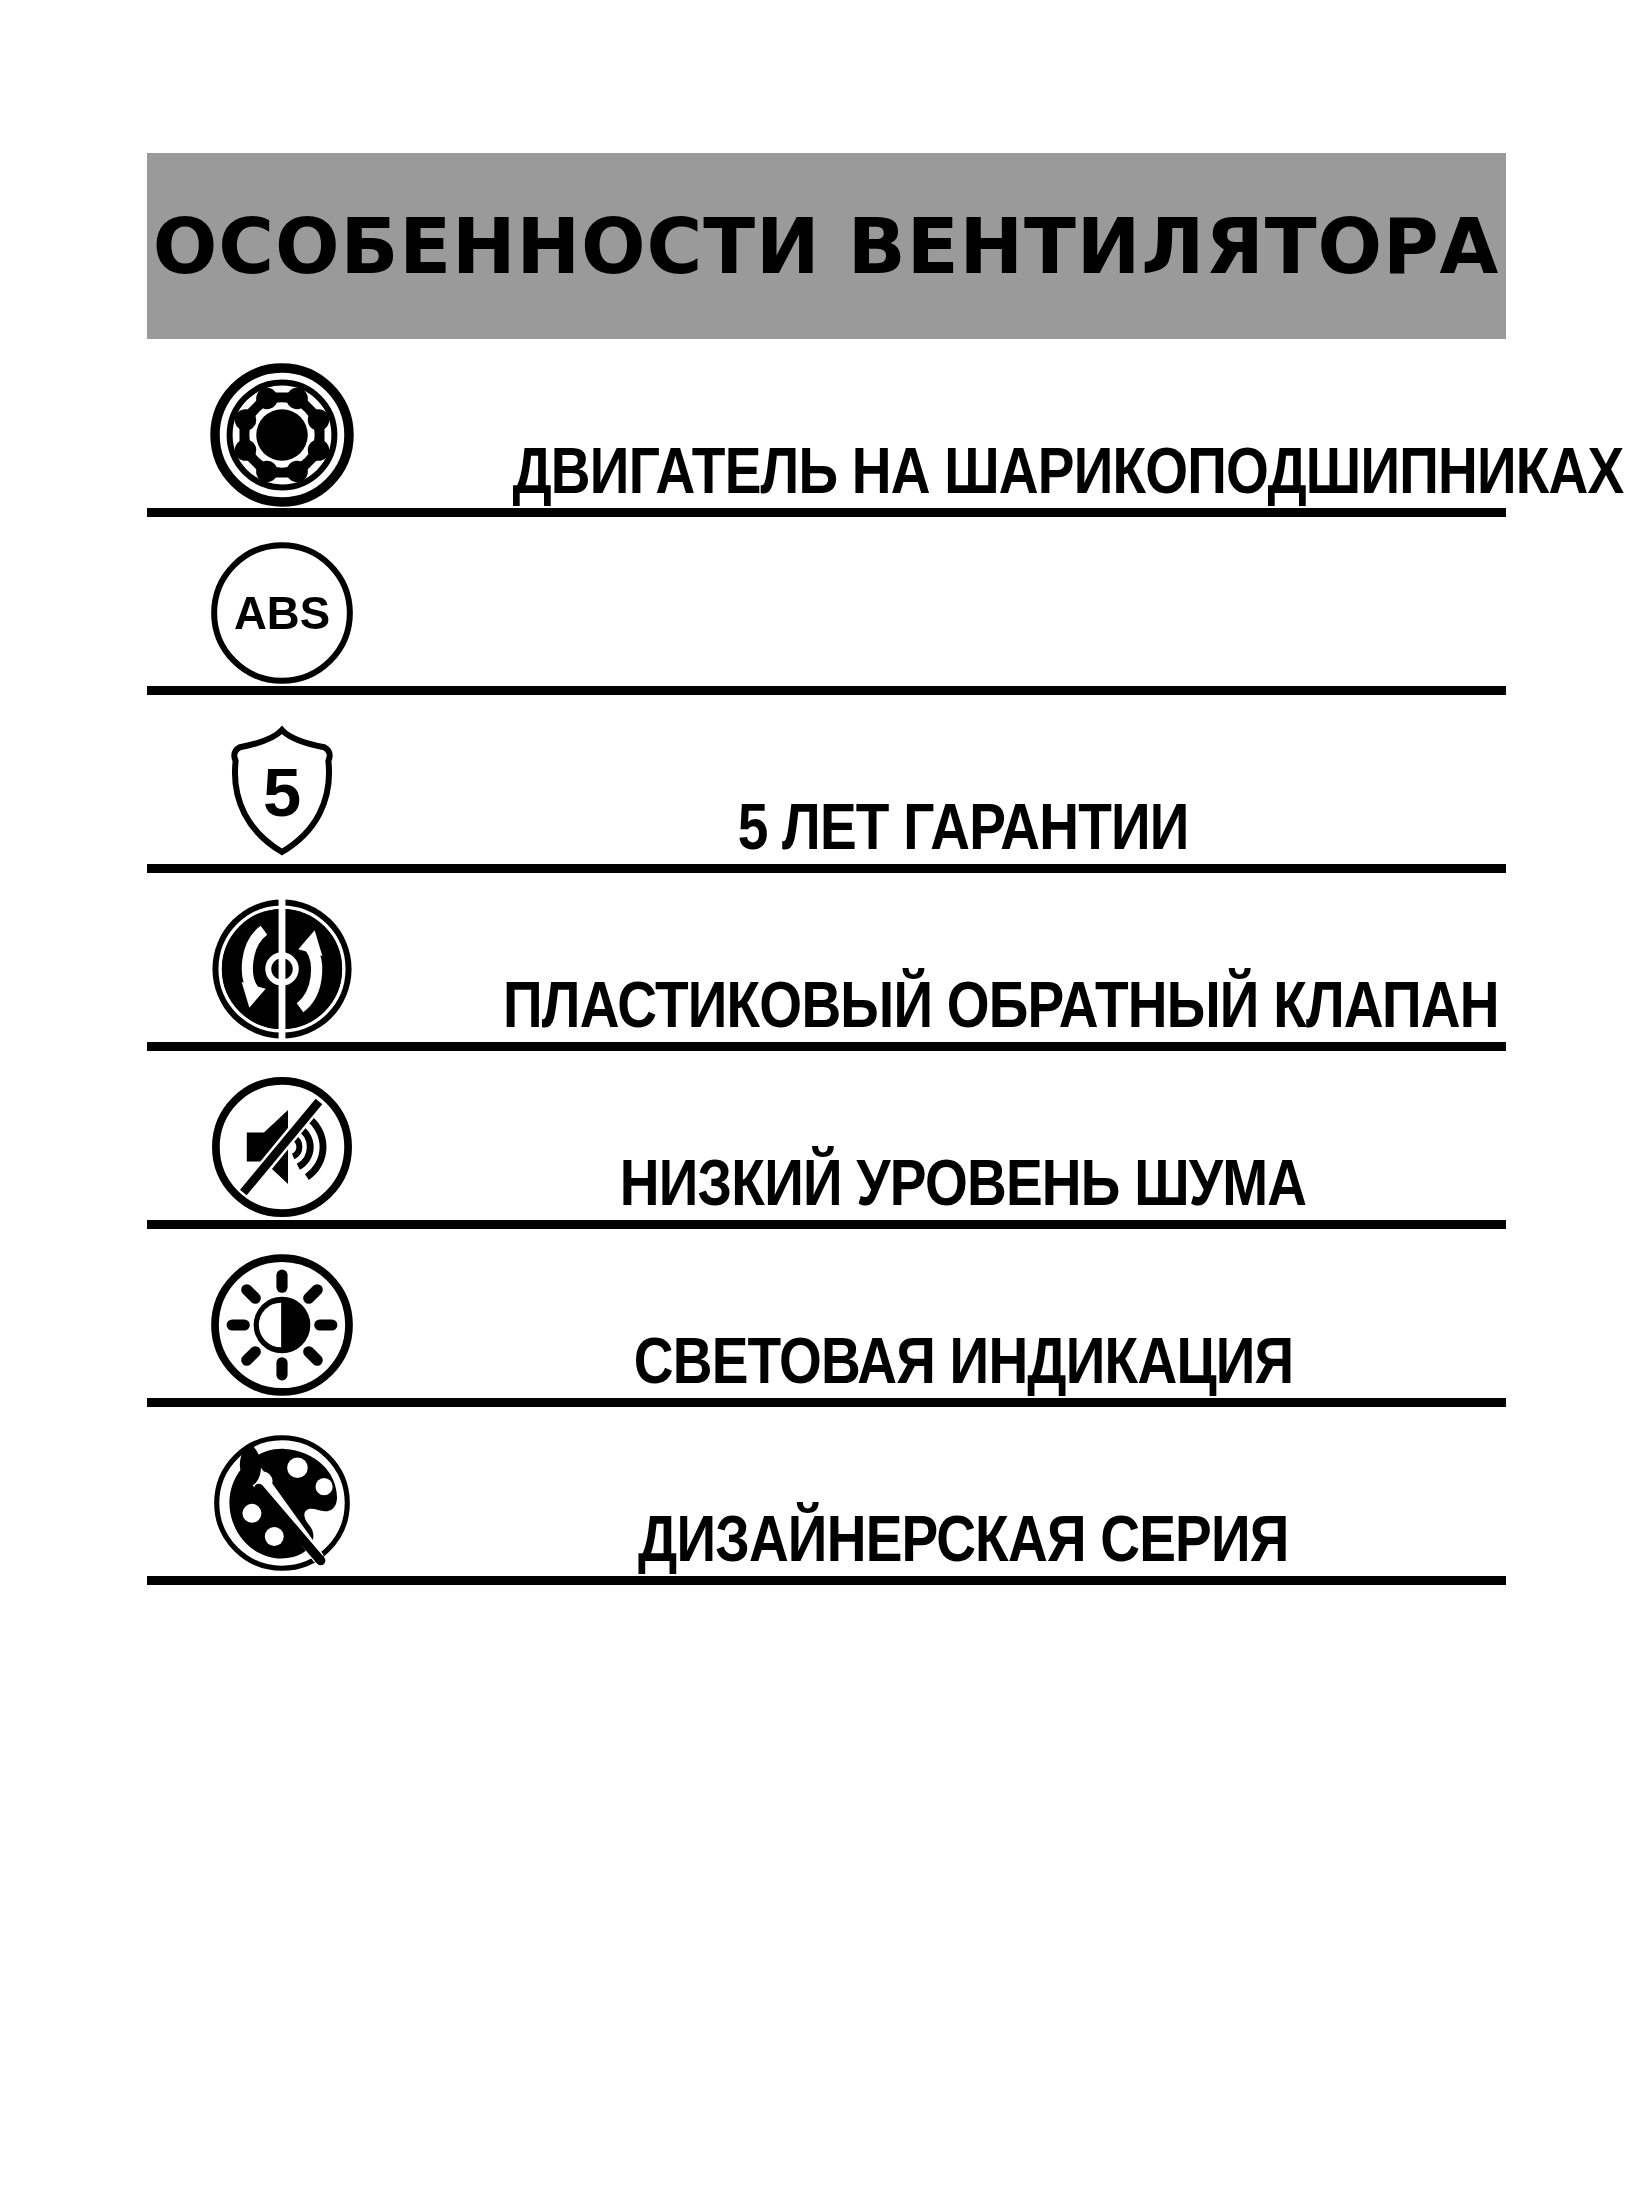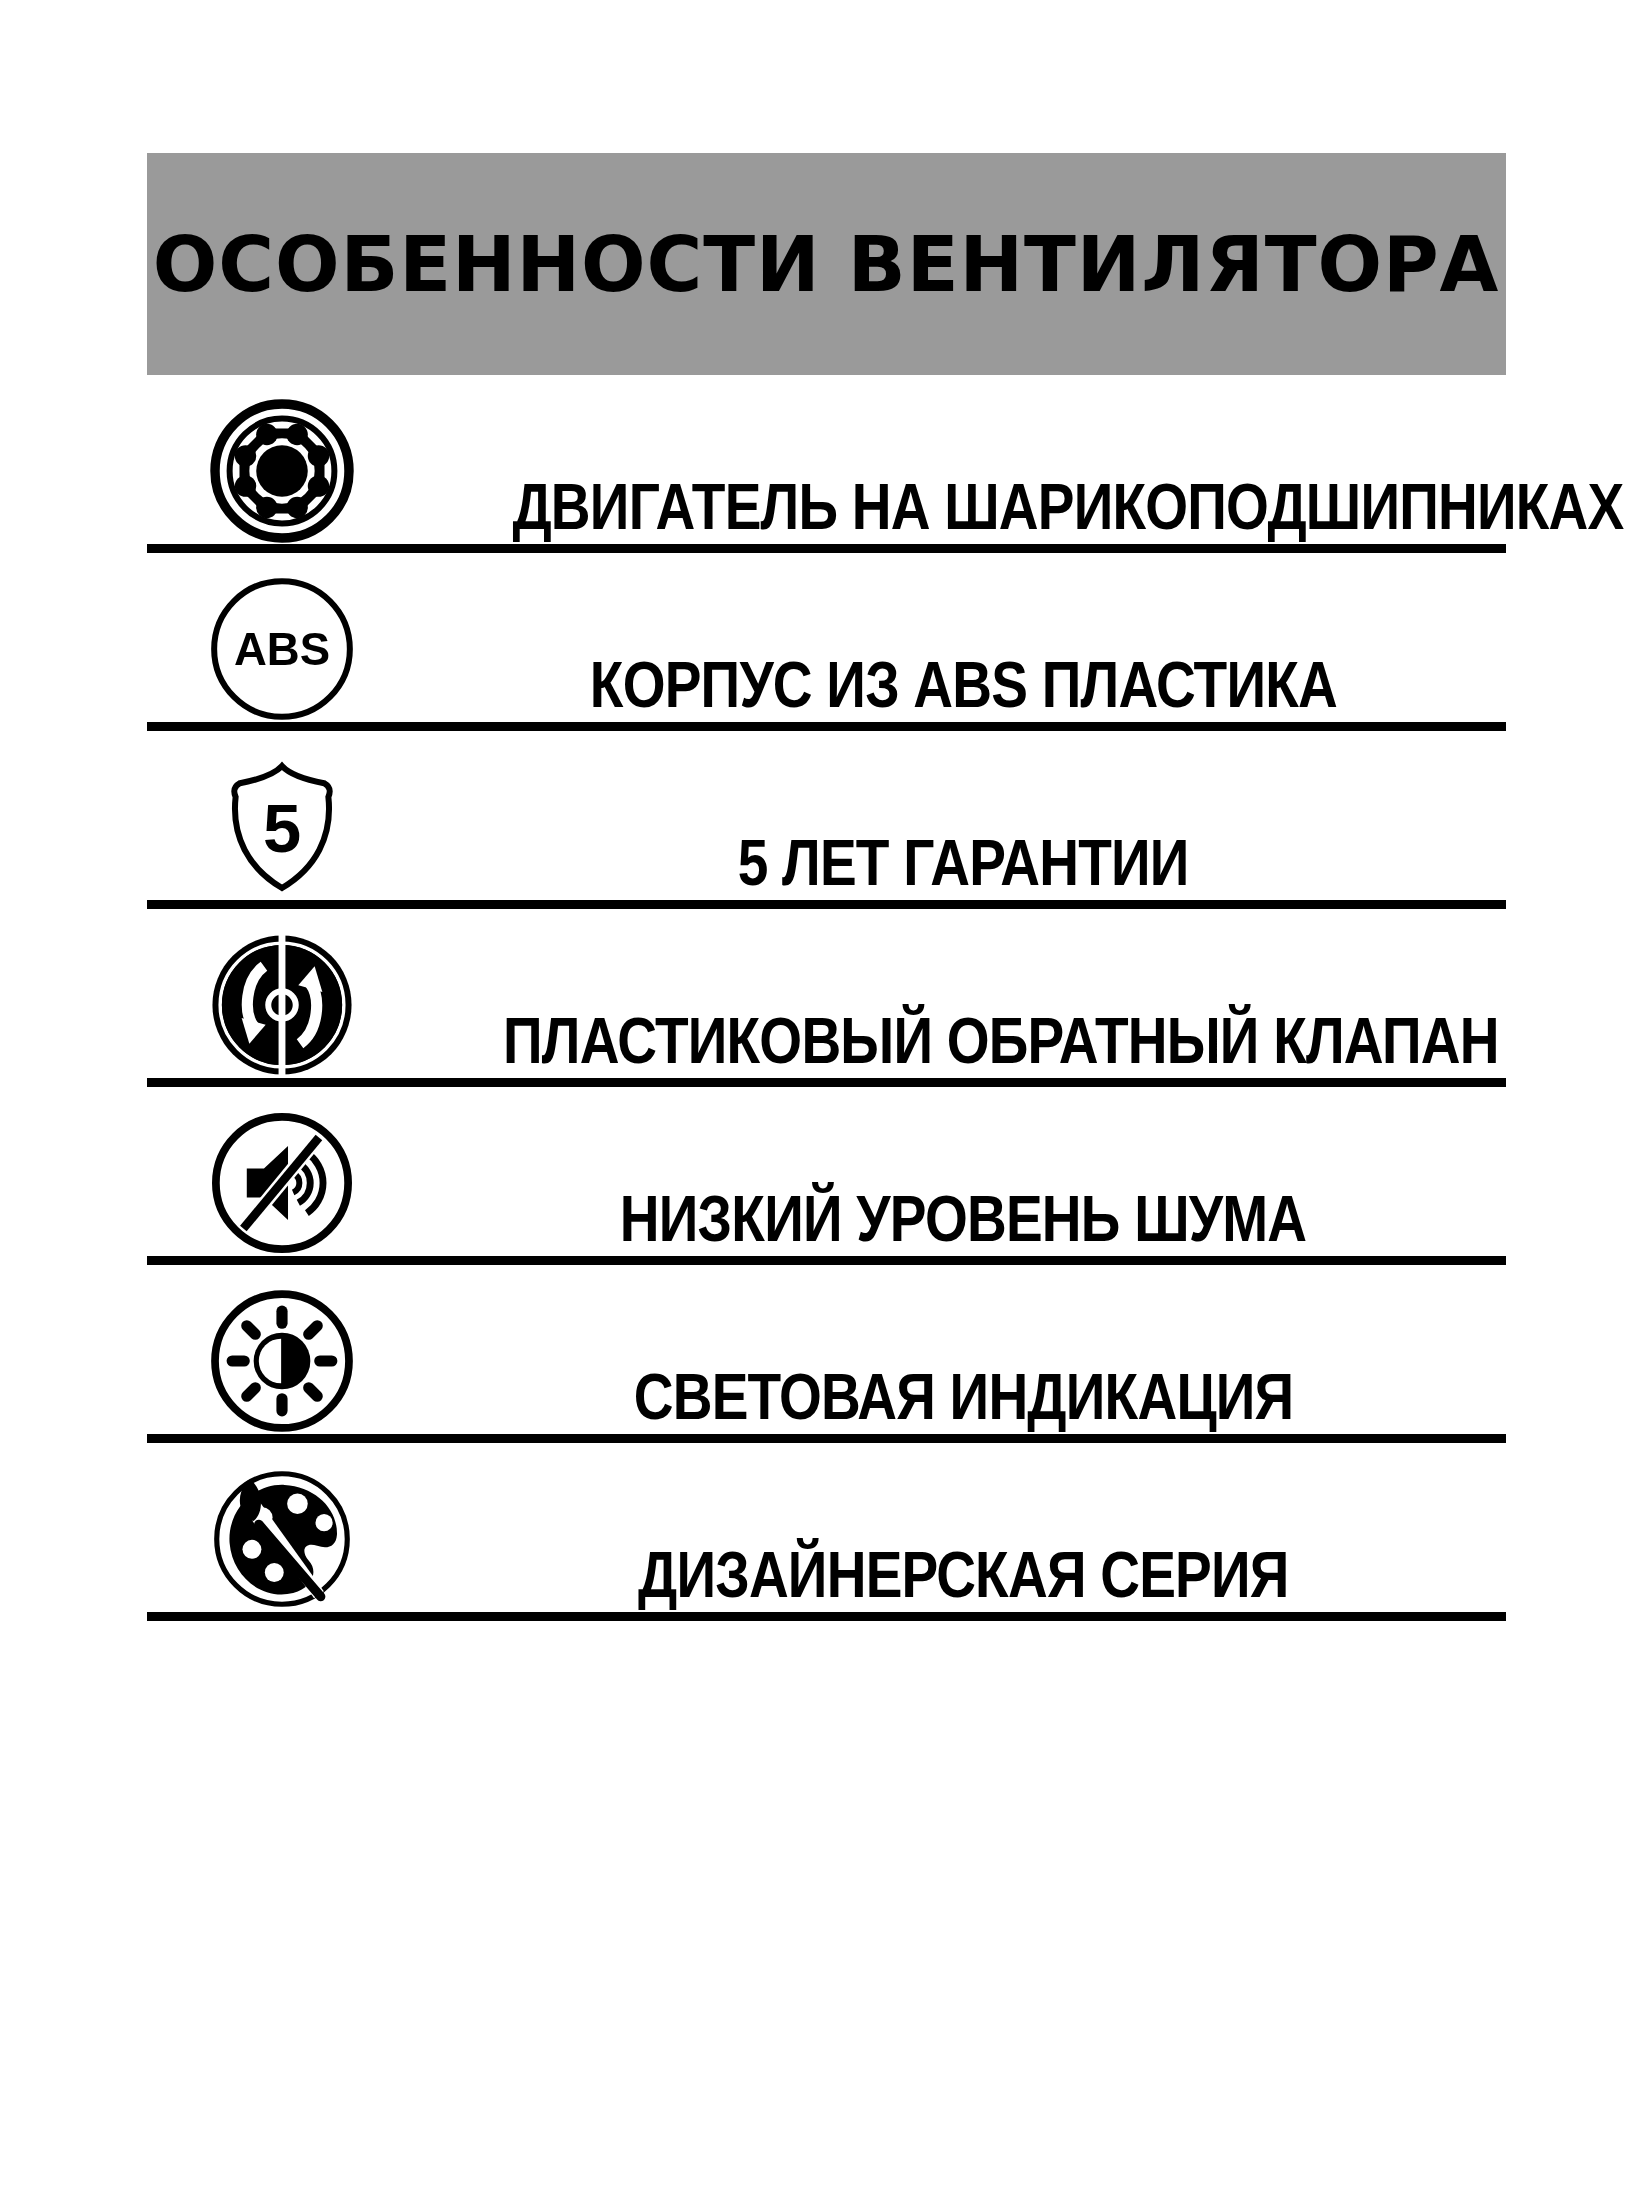--- a/index.html
+++ b/index.html
@@ -9,21 +9,21 @@
     font-family:"Liberation Sans",sans-serif;
     color:#000;
     overflow:hidden;
   }
   .content{
     width:1359px;
     margin:0 auto;
     padding-top:153px;
   }
   .header-bar{
-    height:222px;
+    height:186px;
     background:#9a9a9a;
     display:flex;
     align-items:center;
     justify-content:center;
   }
   .title{
     font-family:"DejaVu Sans",sans-serif;
     font-weight:bold;
     font-size:76px;
     letter-spacing:0.9px;
@@ -103,23 +103,20 @@
     </div>
   </div>
 
   <div class="feature-row">
     <div class="icon-box">
       <svg viewBox="0 0 170 170">
         <circle cx="85" cy="85" r="79" fill="none" stroke="#000" stroke-width="7"></circle>
         <text class="svg-label" x="85" y="104" text-anchor="middle" font-size="54" textLength="112" lengthAdjust="spacingAndGlyphs">ABS</text>
       </svg>
     </div>
-    <div class="label-box">
-      <span class="label">КОРПУС ИЗ ABS ПЛАСТИКА</span>
-    </div>
   </div>
 
   <div class="feature-row">
     <div class="icon-box">
       <svg viewBox="0 0 170 170">
         <path d="M85,14 C74,26 52,31 36,34 C29,38 28,43 31,50 C26,96 46,133 85,156
                  C124,133 144,96 139,50 C142,43 141,38 134,34 C118,31 96,26 85,14 Z" fill="none" stroke="#000" stroke-width="7"></path>
         <text class="svg-label" x="85" y="114" text-anchor="middle" font-size="80">5</text>
       </svg>
     </div>

